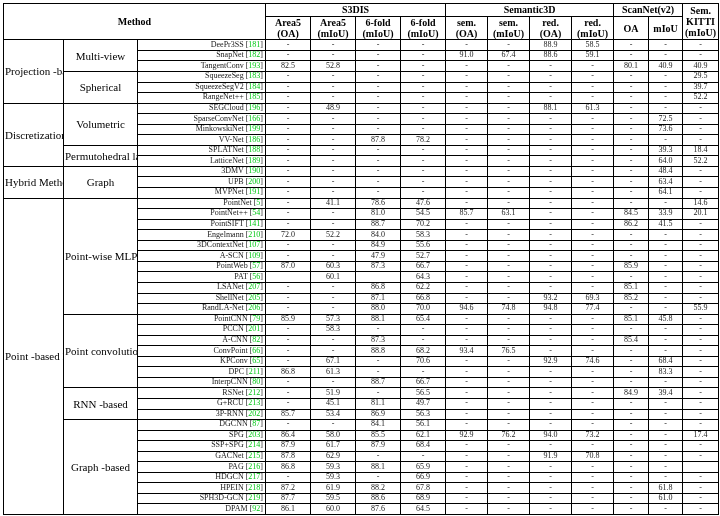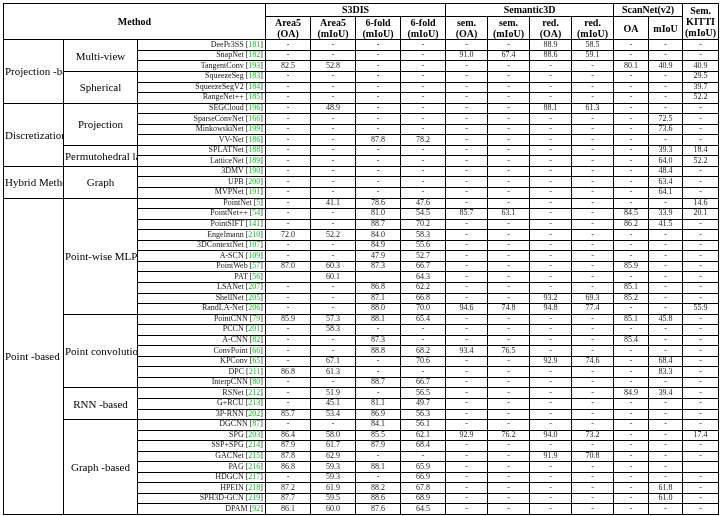--- a/index.html
+++ b/index.html
@@ -176,21 +176,21 @@
           <td>-</td>
           <td>-</td>
           <td>-</td>
           <td>-</td>
           <td>52.2</td>
         </tr>
         <tr class="sec-start">
           <td class="cat" rowspan="6">Discretization
 -based
 Methods</td>
-          <td class="subcat" rowspan="4">Projection</td>
+          <td class="subcat" rowspan="4">Volumetric</td>
           <td class="mname">SEGCloud [<span class="ref">196</span>]</td>
           <td>-</td>
           <td>48.9</td>
           <td>-</td>
           <td>-</td>
           <td>-</td>
           <td>-</td>
           <td>88.1</td>
           <td>61.3</td>
           <td>-</td>

